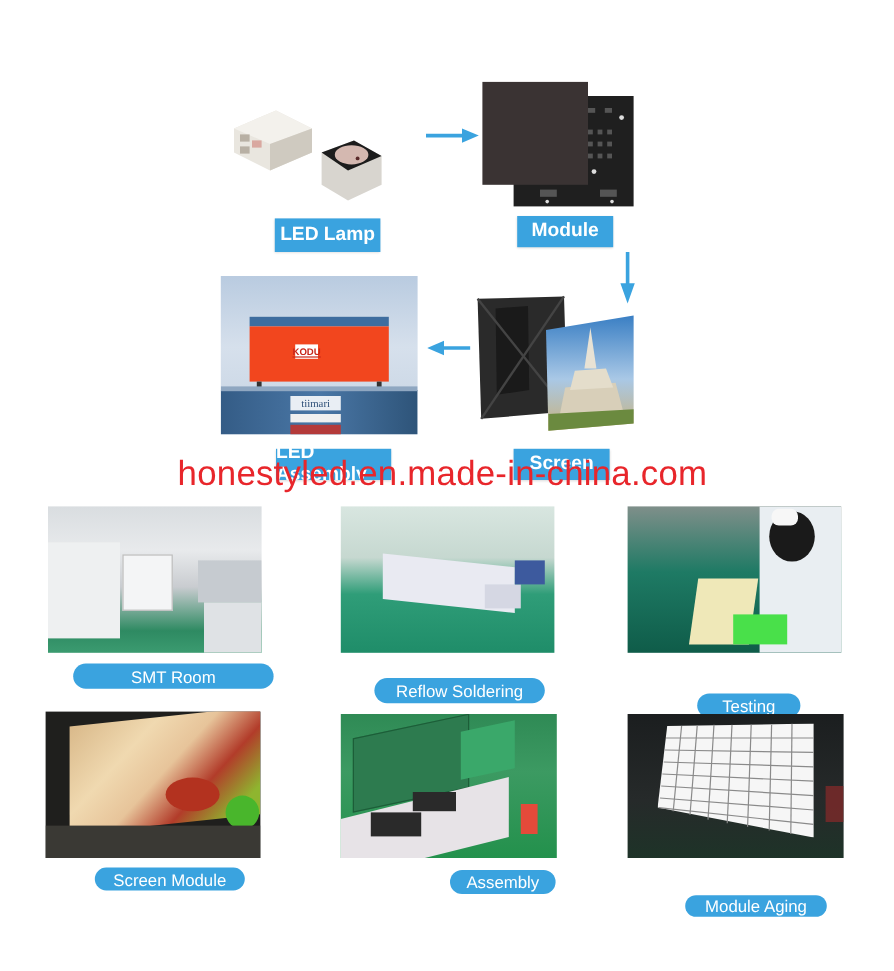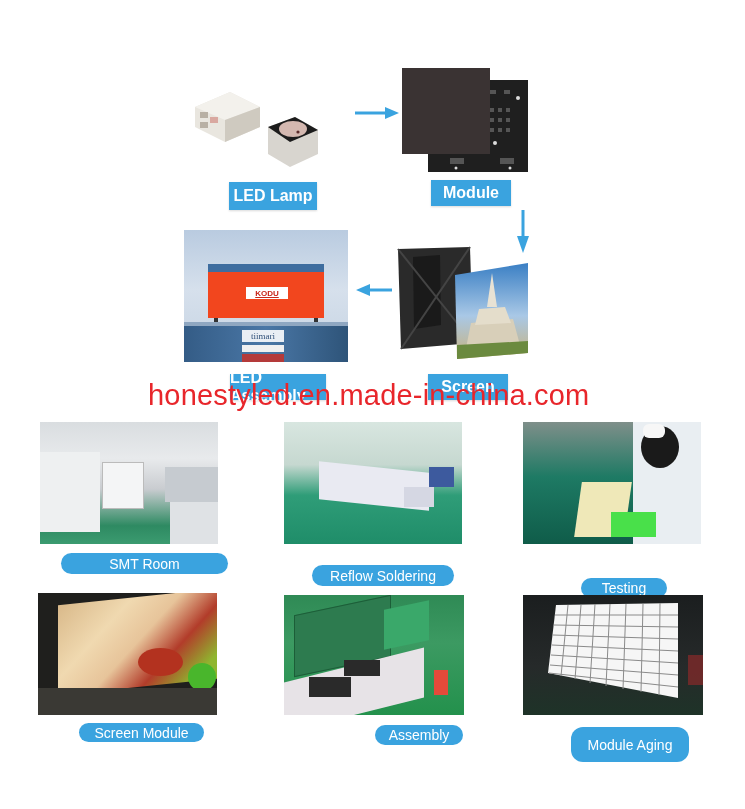--- a/index.html
+++ b/index.html
@@ -69,21 +69,21 @@
   <polygon points="2,26 8,43 14,26" fill="#3aa3df"></polygon>
 </svg>
 
 <div class="label" style="left:229px;top:182px;width:88px;height:28px;">LED Lamp</div>
 <div class="label" style="left:431px;top:180px;width:80px;height:26px;">Module</div>
 
 <div class="photo" style="left:184px;top:230px;width:164px;height:132px;background:linear-gradient(180deg,#b9cbe0 0%,#d6e0ec 45%,#c5d3e2 100%);">
 
   <div class="abs" style="left:24px;top:34px;width:116px;height:8px;background:#3e6d9f;"></div>
   <div class="abs" style="left:24px;top:42px;width:116px;height:46px;background:#f2461e;"></div>
-  <div class="abs" style="left:62px;top:57px;width:42px;height:12px;background:#ffffff;color:#c8261a;font-size:8px;font-weight:bold;display:flex;align-items:center;justify-content:center;text-decoration:underline;">KODU</div>
+  <div class="abs" style="left:62px;top:57px;width:19px;height:12px;background:#ffffff;color:#c8261a;font-size:8px;font-weight:bold;display:flex;align-items:center;justify-content:center;text-decoration:underline;">KODU</div>
   <div class="abs" style="left:30px;top:88px;width:4px;height:10px;background:#333;"></div>
   <div class="abs" style="left:130px;top:88px;width:4px;height:10px;background:#333;"></div>
 
   <div class="abs" style="left:0;top:95px;width:164px;height:37px;background:linear-gradient(90deg,#345c86 0%,#4a77a6 50%,#2e5479 100%);"></div>
   <div class="abs" style="left:0;top:92px;width:164px;height:4px;background:#8fa7c1;"></div>
   <div class="abs" style="left:58px;top:100px;width:42px;height:12px;background:#e9eef4;color:#2e4f78;font-size:9px;display:flex;align-items:center;justify-content:center;font-family:'Liberation Serif',serif;">tiimari</div>
   <div class="abs" style="left:58px;top:115px;width:42px;height:7px;background:#f0f0f0;"></div>
   <div class="abs" style="left:58px;top:124px;width:42px;height:8px;background:#b43a3a;"></div>
 </div>
 
@@ -174,13 +174,13 @@
       <line x1="3" y1="52" x2="130" y2="60"></line>
         <line x1="2" y1="62" x2="130" y2="72"></line>
       <line x1="1" y1="70" x2="130" y2="84"></line>
     </g>
   </svg>
   <div class="abs" style="left:165px;top:60px;width:15px;height:30px;background:#8a2a2a;opacity:0.7;"></div>
 </div>
 
 <div class="pill" style="left:79px;top:723px;width:125px;height:19px;">Screen Module</div>
 <div class="pill" style="left:343px;top:725px;width:88px;height:20px;margin-left:32px;">Assembly</div>
-<div class="pill" style="left:571px;top:727px;width:118px;height:35px;">Module Aging</div>
+<div class="pill" style="left:571px;top:746px;width:118px;height:18px;">Module Aging</div>
 
 </body></html>

